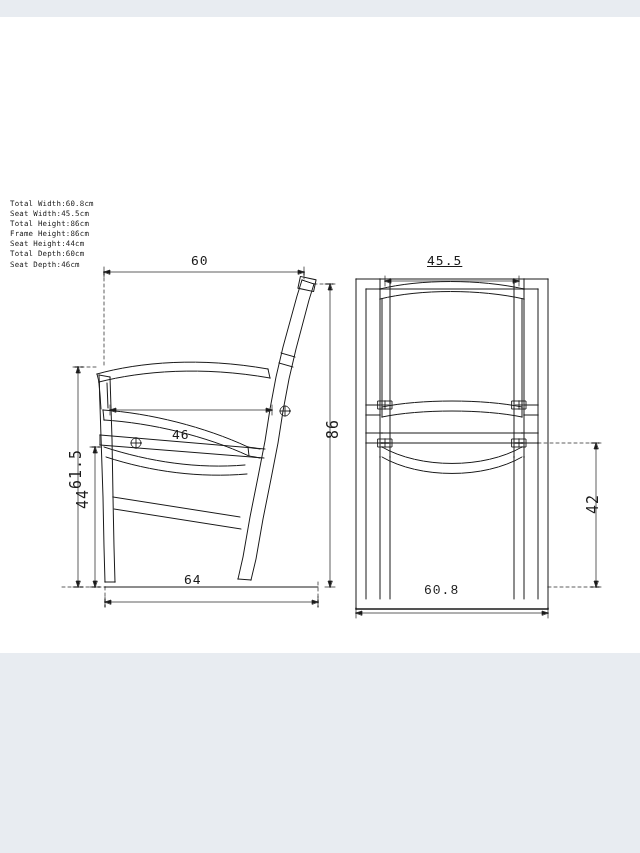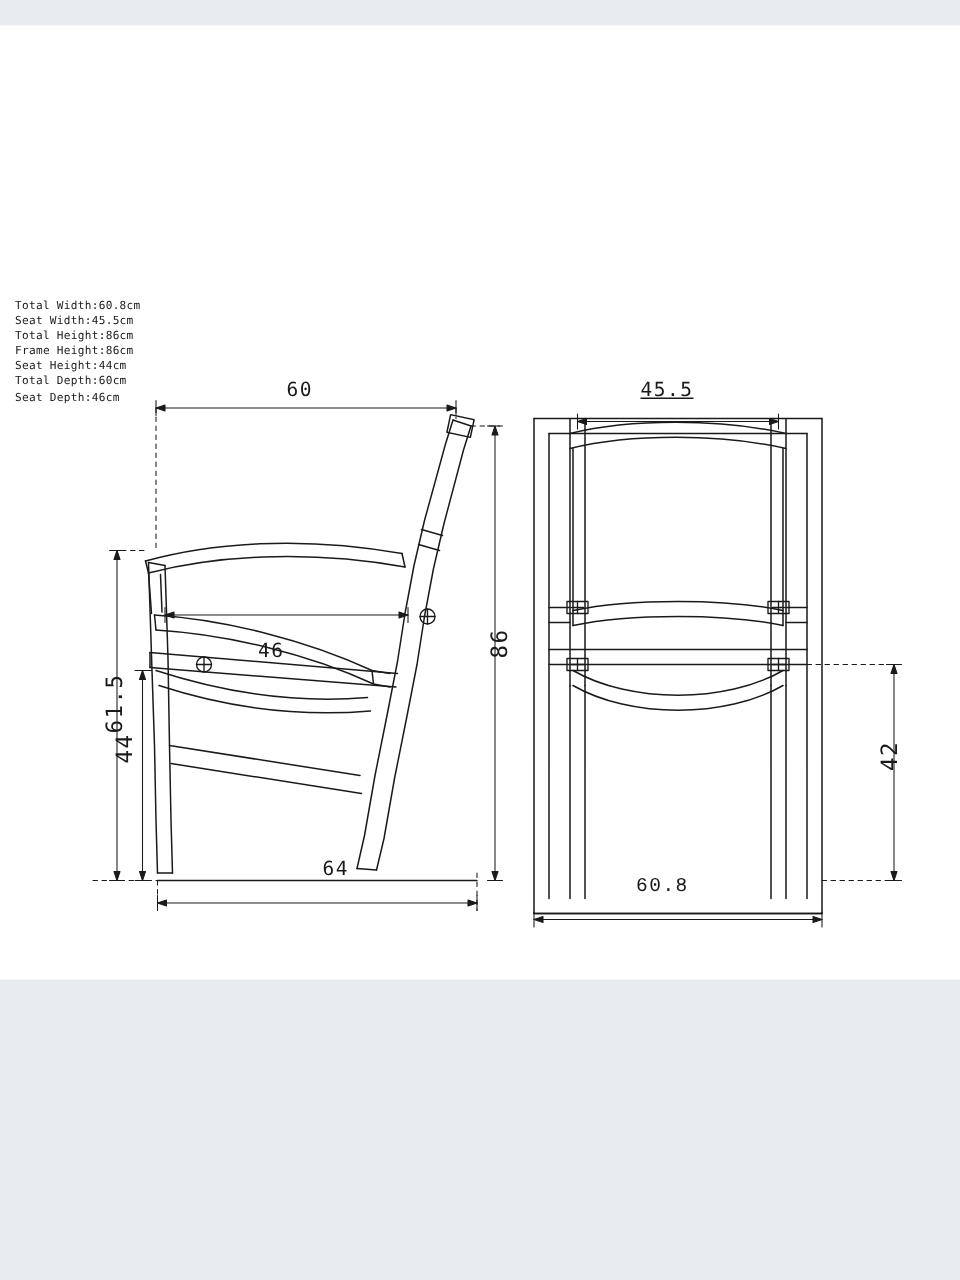--- a/index.html
+++ b/index.html
@@ -238,20 +238,20 @@
 <span>Frame Height:86cm</span>
 <span>Seat Height:44cm</span>
 <span>Total Depth:60cm</span>
 <span>Seat Depth:46cm</span></div>
 
     <div class="dim dim-h" style="left:191px; top:236px;">60</div>
     <div class="dim dim-h" style="left:172px; top:376px;margin-top:34px;">46</div>
     <div class="dim dim-v rot90" style="left:323px; top:403px;">86</div>
     <div class="dim dim-v rot90" style="left:56px; top:443px;">61.5</div>
     <div class="dim dim-v rot90" style="left:73px; top:473px;">44</div>
-    <div class="dim dim-h" style="left:184px; top:555px;margin-left:31px;">64</div>
+    <div class="dim dim-h" style="left:184px; top:555px;">64</div>
 
     <div class="dim dim-h" style="left:427px; top:236px;text-decoration:underline;">45.5</div>
     <div class="dim dim-v rot90" style="left:583px; top:478px;">42</div>
     <div class="dim dim-h" style="left:424px; top:566px;font-family:Liberation Mono, monospace;">60.8</div>
 
   </div>
 </div>
 
 </body></html>

